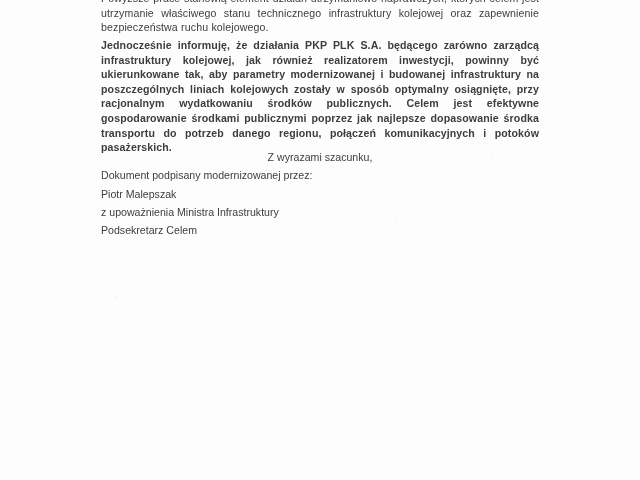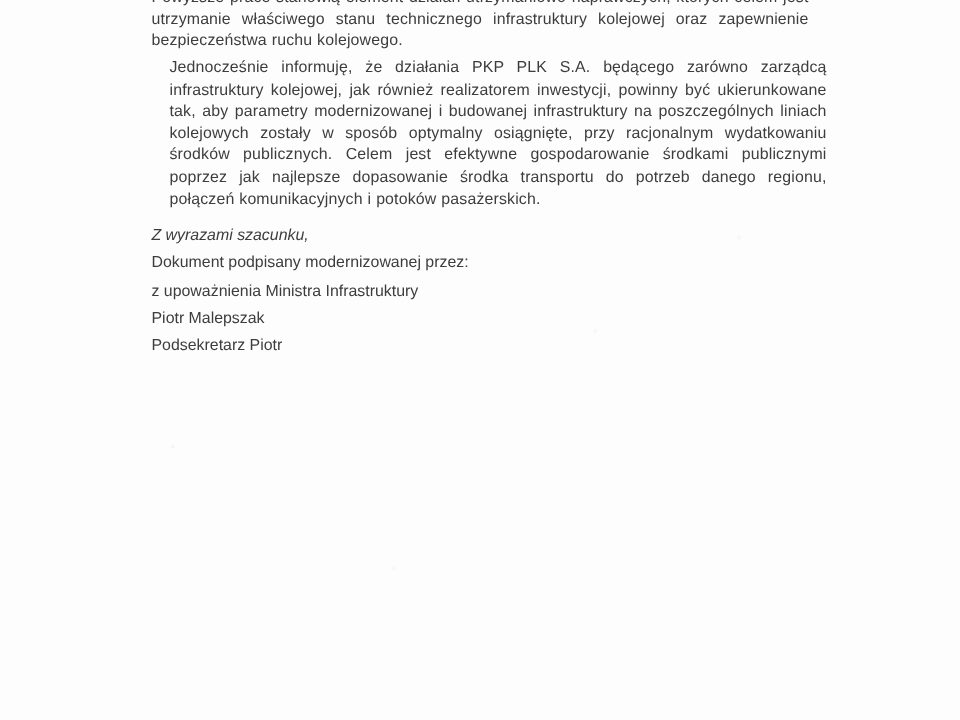--- a/index.html
+++ b/index.html
@@ -47,43 +47,44 @@
   
   .para-clipped {
     position: absolute;
     left: 0;
     top: -9px;
     width: 438px;
   }
 
   .para-second {
     position: absolute;
-    left: 12px;
+    left: 0;
     top: 38px;
     width: 438px;
+    font-weight: bold;
   }
 
   .signature {
     position: absolute;
     left: 0;
     top: 148px;
     width: 438px;
   }
 
   .sig-line {
     margin: 0;
     font-size: 10.6px;
     line-height: 18.3px;
     color: #3d3d3d;
     text-align: left;
     white-space: nowrap;
   }
 
   .sig-line.italic {
-    font-style: italic;
+    text-align: center;
   }
 
   
   .scan-noise {
     position: absolute;
     left: 0;
     top: 0;
     width: 640px;
     height: 480px;
     pointer-events: none;
@@ -102,22 +103,22 @@
 
   <div class="content">
 
     <p class="para para-clipped">Powyższe prace stanowią element działań utrzymaniowo naprawczych, których celem jest utrzymanie właściwego stanu technicznego infrastruktury kolejowej oraz zapewnienie bezpieczeństwa ruchu kolejowego.</p>
 
     <p class="para para-second">Jednocześnie informuję, że działania PKP PLK S.A. będącego zarówno zarządcą infrastruktury kolejowej, jak również realizatorem inwestycji, powinny być ukierunkowane tak, aby parametry modernizowanej i budowanej infrastruktury na poszczególnych liniach kolejowych zostały w sposób optymalny osiągnięte, przy racjonalnym wydatkowaniu środków publicznych. Celem jest efektywne gospodarowanie środkami publicznymi poprzez jak najlepsze dopasowanie środka transportu do potrzeb danego regionu, połączeń komunikacyjnych i potoków pasażerskich.</p>
 
     <div class="signature">
       <p class="sig-line italic">Z wyrazami szacunku,</p>
       <p class="sig-line">Dokument podpisany modernizowanej przez:</p>
+      <p class="sig-line">Piotr Malepszak</p>
       <p class="sig-line">z upoważnienia Ministra Infrastruktury</p>
-      <p class="sig-line">Piotr Malepszak</p>
-      <p class="sig-line">Podsekretarz Piotr</p>
+      <p class="sig-line">Podsekretarz Celem</p>
     </div>
 
   </div>
 
   <div class="scan-noise"></div>
 
 </div>
 
 </body></html>

